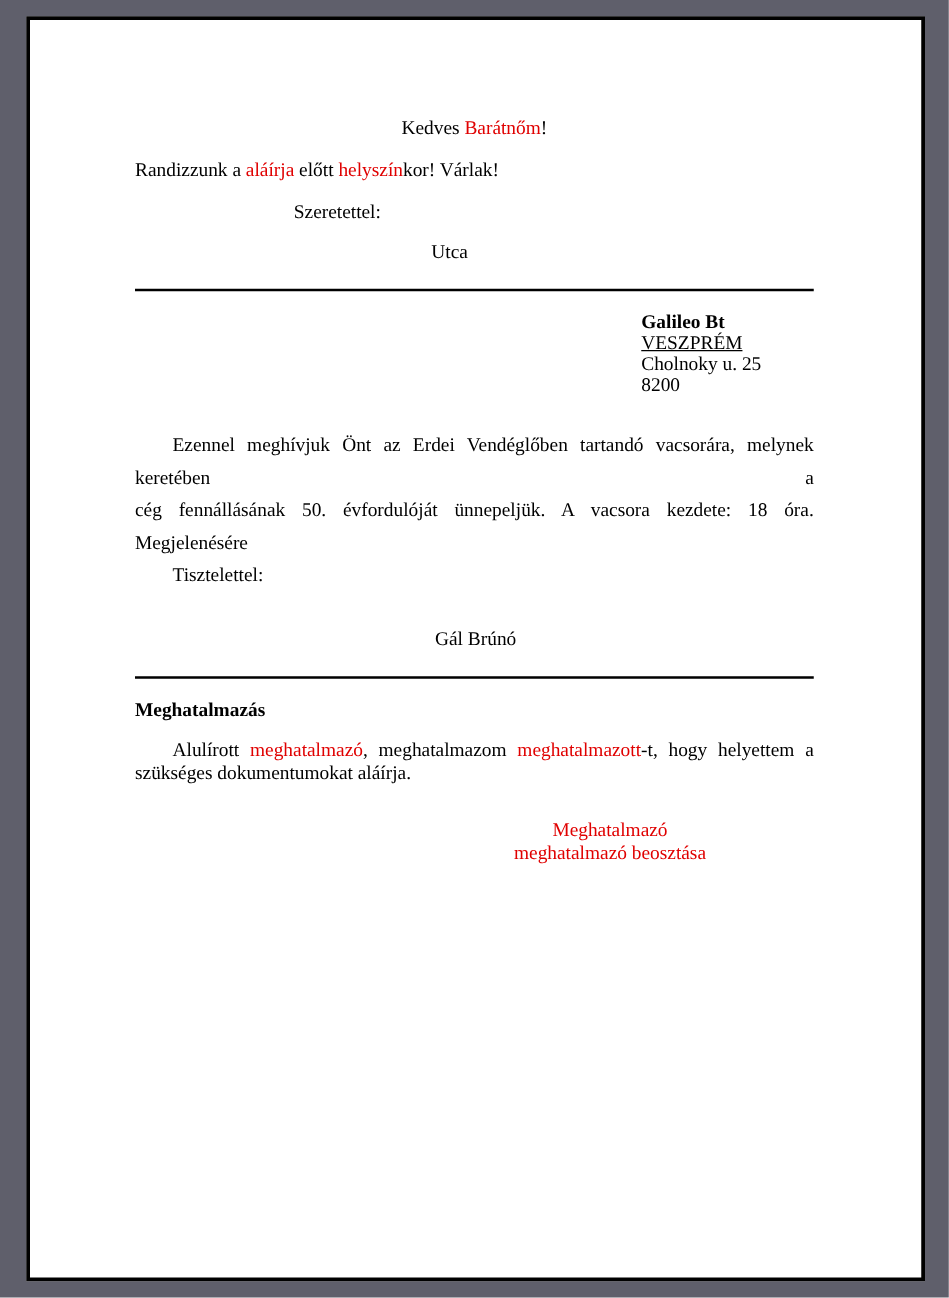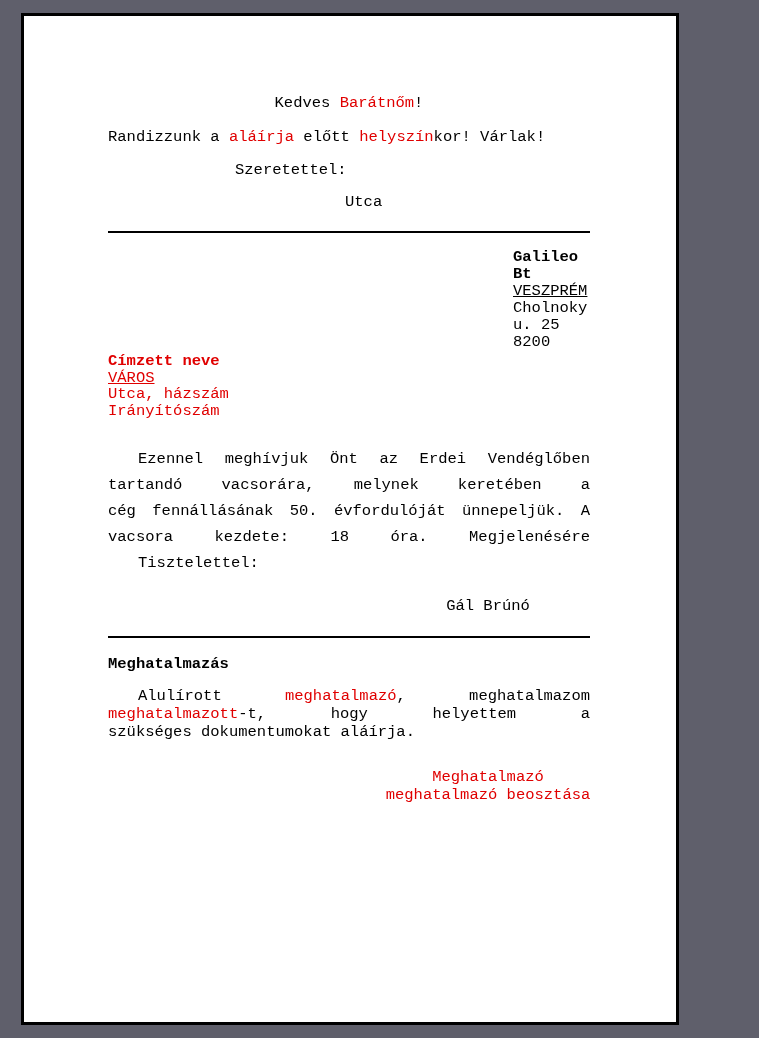--- a/index.html
+++ b/index.html
@@ -12,25 +12,24 @@
   body{
     width:759px;height:1038px;
     background:var(--surround);
     position:relative;
     font-family:"Liberation Serif","DejaVu Serif",serif;
     color:var(--ink);
     -webkit-font-smoothing:antialiased;
   }
   .page{
     position:absolute;left:21px;top:13px;
-    width:658px;height:1012px;
+    width:719px;height:1012px;
     box-sizing:border-box;
     background:var(--paper);
     border:3px solid var(--ink);
-    font-family:Liberation Mono, monospace;
   }
   .content{
     position:absolute;left:84px;right:86px;top:0;
     font-size:15.5px;line-height:18px;
   }
   p{margin:0;}
   .red{color:var(--red);}
   .bold{font-weight:bold;}
   .underline{text-decoration:underline;}
 
@@ -45,21 +44,21 @@
   .recipient{margin-top:2px;line-height:16.5px;color:var(--red);}
 
   .salutation{margin-top:0;text-align:center;}
 
   .body1{margin-top:27px;line-height:26px;}
   .jline{display:block;text-align:justify;text-align-last:justify;}
   .body1 .first{text-indent:30px;}
   .body1 .last{text-align:left;text-align-last:left;}
   .closing2{padding-left:30px;line-height:26px;}
 
-  .signer-block{margin-top:17px;margin-left:240px;width:280px;text-align:center;line-height:27px;}
+  .signer-block{margin-top:24px;margin-left:240px;width:280px;line-height:27px;}
 
   .rule2{margin-top:16px;border-top:2px solid var(--ink);height:0;}
 
   .auth-title{margin-top:17px;text-align:left;font-weight:bold;}
   .body2{margin-top:14px;line-height:18px;}
   .body2 .first{text-indent:30px;}
   .body2 .last{text-align:left;text-align-last:left;display:block;}
 
   .signer-block2{margin-top:28px;margin-left:240px;width:280px;text-align:center;line-height:17.5px;color:var(--red);}
 </style>
@@ -79,26 +78,20 @@
 
     <div class="rule"></div>
 
     <div class="sender">
       <p class="bold">Galileo Bt</p>
       <p class="underline">VESZPRÉM</p>
       <p>Cholnoky u. 25</p>
       <p>8200</p>
     </div>
 
-    <div class="recipient">
-      <p class="bold">Címzett neve</p>
-      <p class="underline">VÁROS</p>
-      <p>Utca, házszám</p>
-      <p>Irányítószám</p>
-    </div>
 
 
     <div class="body1">
       <span class="jline first">Ezennel meghívjuk Önt az Erdei Vendéglőben tartandó vacsorára, melynek keretében a</span>
       <span class="jline">cég fennállásának 50. évfordulóját ünnepeljük. A vacsora kezdete: 18 óra. Megjelenésére</span>
     </div>
 
     <p class="closing2">Tisztelettel:</p>
 
     <div class="signer-block">

